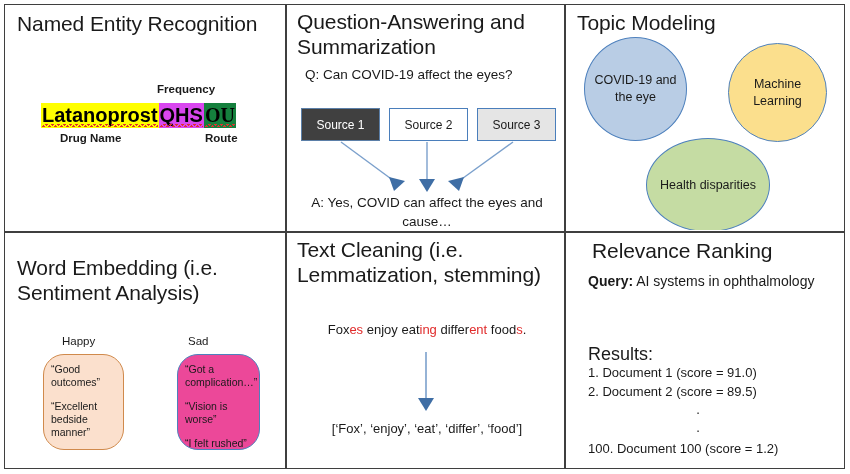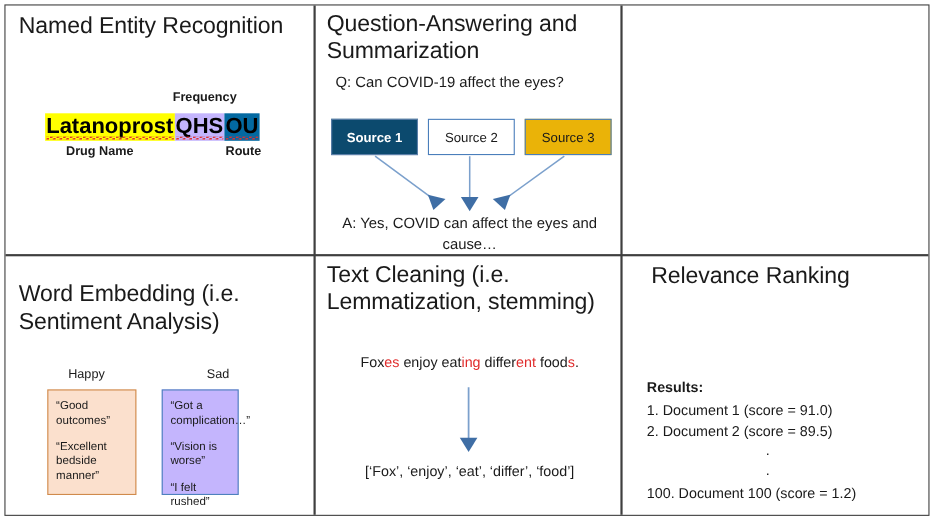--- a/index.html
+++ b/index.html
@@ -71,22 +71,22 @@
   }
   .ent {
     font-size: 20px;
     font-weight: bold;
     line-height: 25px;
     padding: 0 1px;
     position: relative;
     color: #000000;
   }
   .ent.drug { background: #ffff00; text-align: center; }
-  .ent.freq { background: #c4b5fd; }
-  .ent.route { background: #0369a1; }
+  .ent.freq { background: #d946ef; }
+  .ent.route { background: #15803d; font-family: Liberation Serif, serif; }
   .squiggle {
     position: absolute;
     left: 1px; right: 1px;
     bottom: 1px;
     height: 3px;
     background-image:
       radial-gradient(circle at 1.5px 2.6px, #e03030 1.2px, transparent 1.4px),
       radial-gradient(circle at 4.5px 0.4px, #e03030 1.2px, transparent 1.4px);
     background-size: 6px 3px;
     background-repeat: repeat-x;
@@ -118,23 +118,23 @@
   .source-box {
     width: 79px;
     height: 33px;
     box-sizing: border-box;
     display: flex;
     align-items: center;
     justify-content: center;
     font-size: 12px;
     border: 1.4px solid #4a7ebb;
   }
-  .source-box.s1 { background: #0c4a6e; color: #ffffff; border-color: #5b7fa8; font-weight: bold; }
+  .source-box.s1 { background: #404040; color: #ffffff; border-color: #5b7fa8; }
   .source-box.s2 { background: #ffffff; color: #1a1a1a; }
-  .source-box.s3 { background: #eab308; color: #1a1a1a; }
+  .source-box.s3 { background: #e5e5e5; color: #1a1a1a; }
   #qa-arrows {
     position: absolute;
     left: 14px; top: 136px;
     width: 260px; height: 56px;
   }
   .qa-answer {
     position: absolute;
     left: 22px; top: 188px;
     width: 236px;
     text-align: center;
@@ -185,31 +185,32 @@
   }
   #we-label-happy { left: 39px; top: 86px; padding-left: 18px; }
   #we-label-sad   { left: 183px; top: 86px; }
   .we-box {
     position: absolute;
     box-sizing: border-box;
     padding: 8px 7px 6px 7px;
     font-size: 10.5px;
     line-height: 13px;
     color: #1a1a1a;
+    border-radius: 21px;
   }
   #we-box-happy {
     left: 38px; top: 105px;
     width: 81px; height: 96px;
     background: #fbe0cd;
     border: 1.4px solid #d08a4c;
   }
   #we-box-sad {
-    left: 142px; top: 105px;
-    width: 70px; height: 96px;
-    background: #c4b5fd;
+    left: 172px; top: 105px;
+    width: 83px; height: 96px;
+    background: #ec4899;
     border: 1.4px solid #4e81bd;
   }
   .we-quote { margin: 0 0 11px 0; }
   .we-quote:last-child { margin-bottom: 0; }
 
   
   #panel-tc { left: 282px; top: 228px; width: 278px; height: 237px; }
   #panel-tc .panel-title { position: absolute; left: 10px; top: 4px; width: 266px; }
   .tc-sentence {
     position: absolute;
@@ -242,22 +243,22 @@
     left: 22px; top: 38px;
     width: 240px;
     font-size: 14px;
     line-height: 20px;
     color: #1a1a1a;
   }
   .rr-query .lbl { font-weight: bold; }
   .rr-results-label {
     position: absolute;
     left: 22px; top: 111px;
-    font-size: 13px;
-    font-weight: bold;
+    font-size: 18px;
+    font-weight: normal;
     color: #1a1a1a;
   }
   .rr-list {
     position: absolute;
     left: 22px; top: 130px;
     width: 250px;
     font-size: 13px;
     line-height: 19px;
     color: #1a1a1a;
   }
@@ -325,20 +326,32 @@
         <line x1="126" y1="1" x2="126" y2="38"></line>
         <line x1="212" y1="1" x2="158" y2="40"></line>
       </g>
       <polygon points="88,36 104,40 93,50" fill="#3f6ea5"></polygon>
       <polygon points="118,38 134,38 126,51" fill="#3f6ea5"></polygon>
       <polygon points="163,36 147,40 158,50" fill="#3f6ea5"></polygon>
     </svg>
     <div class="qa-answer">A: Yes, COVID can affect the eyes and cause…</div>
   </div>
 
+  <div class="panel" id="panel-topic">
+    <div class="panel-title">Topic Modeling</div>
+    <div class="topic-circle" id="topic-covid">
+      <span>COVID-19 and the eye</span>
+    </div>
+    <div class="topic-circle" id="topic-ml">
+      <span>Machine Learning</span>
+    </div>
+    <div class="topic-circle" id="topic-health">
+      <span>Health disparities</span>
+    </div>
+  </div>
 
   <div class="panel" id="panel-we">
     <div class="panel-title">Word Embedding (i.e. Sentiment Analysis)</div>
     <div class="we-col-label" id="we-label-happy">Happy</div>
     <div class="we-col-label" id="we-label-sad">Sad</div>
     <div class="we-box" id="we-box-happy">
       <p class="we-quote">“Good outcomes”</p>
       <p class="we-quote">“Excellent bedside manner”</p>
     </div>
     <div class="we-box" id="we-box-sad">
@@ -353,20 +366,21 @@
     <div class="tc-sentence" id="tc-sentence"><span>Fox</span><span class="suffix">es</span><span> enjoy eat</span><span class="suffix">ing</span><span> differ</span><span class="suffix">ent</span><span> food</span><span class="suffix">s</span><span>.</span></div>
     <svg id="tc-arrow" viewBox="0 0 60 65">
       <line x1="30" y1="2" x2="30" y2="50" stroke="#7ba0cc" stroke-width="1.6"></line>
       <polygon points="22,48 38,48 30,61" fill="#3f6ea5"></polygon>
     </svg>
     <div class="tc-output">[‘Fox’, ‘enjoy’, ‘eat’, ‘differ’, ‘food’]</div>
   </div>
 
   <div class="panel" id="panel-rr">
     <div class="panel-title">Relevance Ranking</div>
+    <div class="rr-query"><span class="lbl">Query:</span><span> AI systems in ophthalmology</span></div>
     <div class="rr-results-label">Results:</div>
     <div class="rr-list">
       <div>1. Document 1 (score = 91.0)</div>
       <div>2. Document 2 (score = 89.5)</div>
     </div>
     <div class="rr-dots">
       <div>.</div>
       <div>.</div>
     </div>
     <div class="rr-last">100. Document 100 (score = 1.2)</div>

